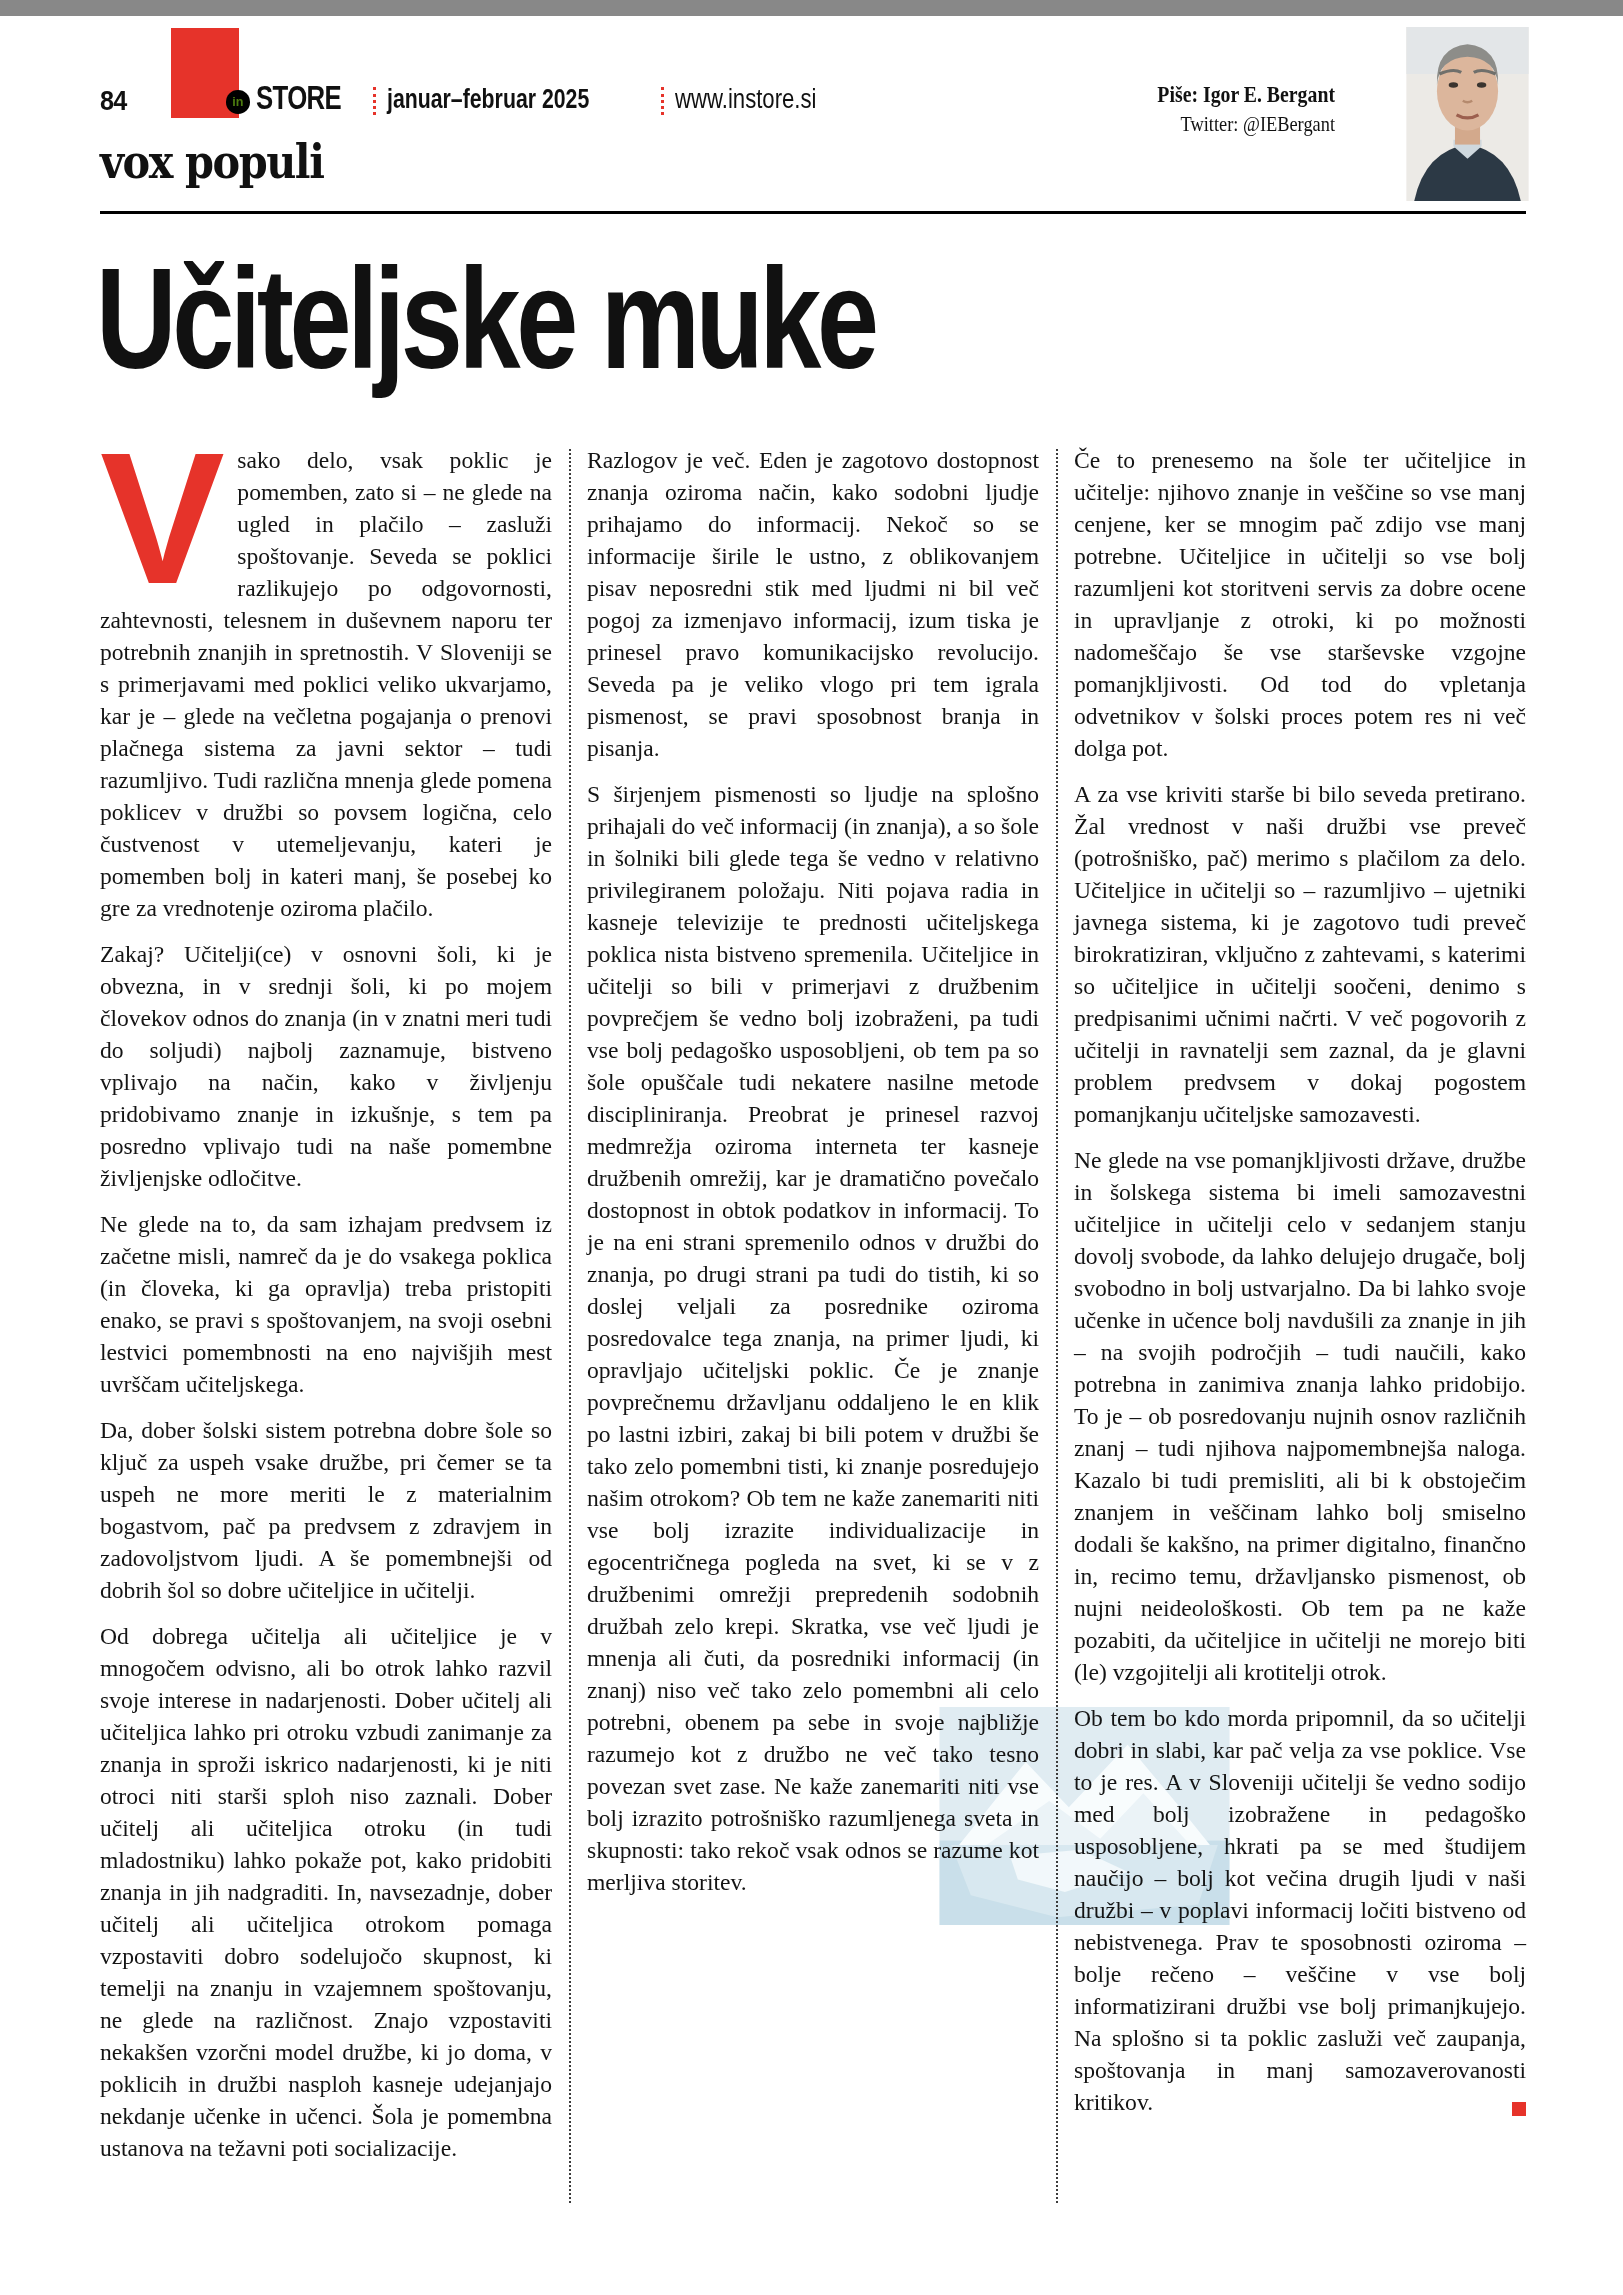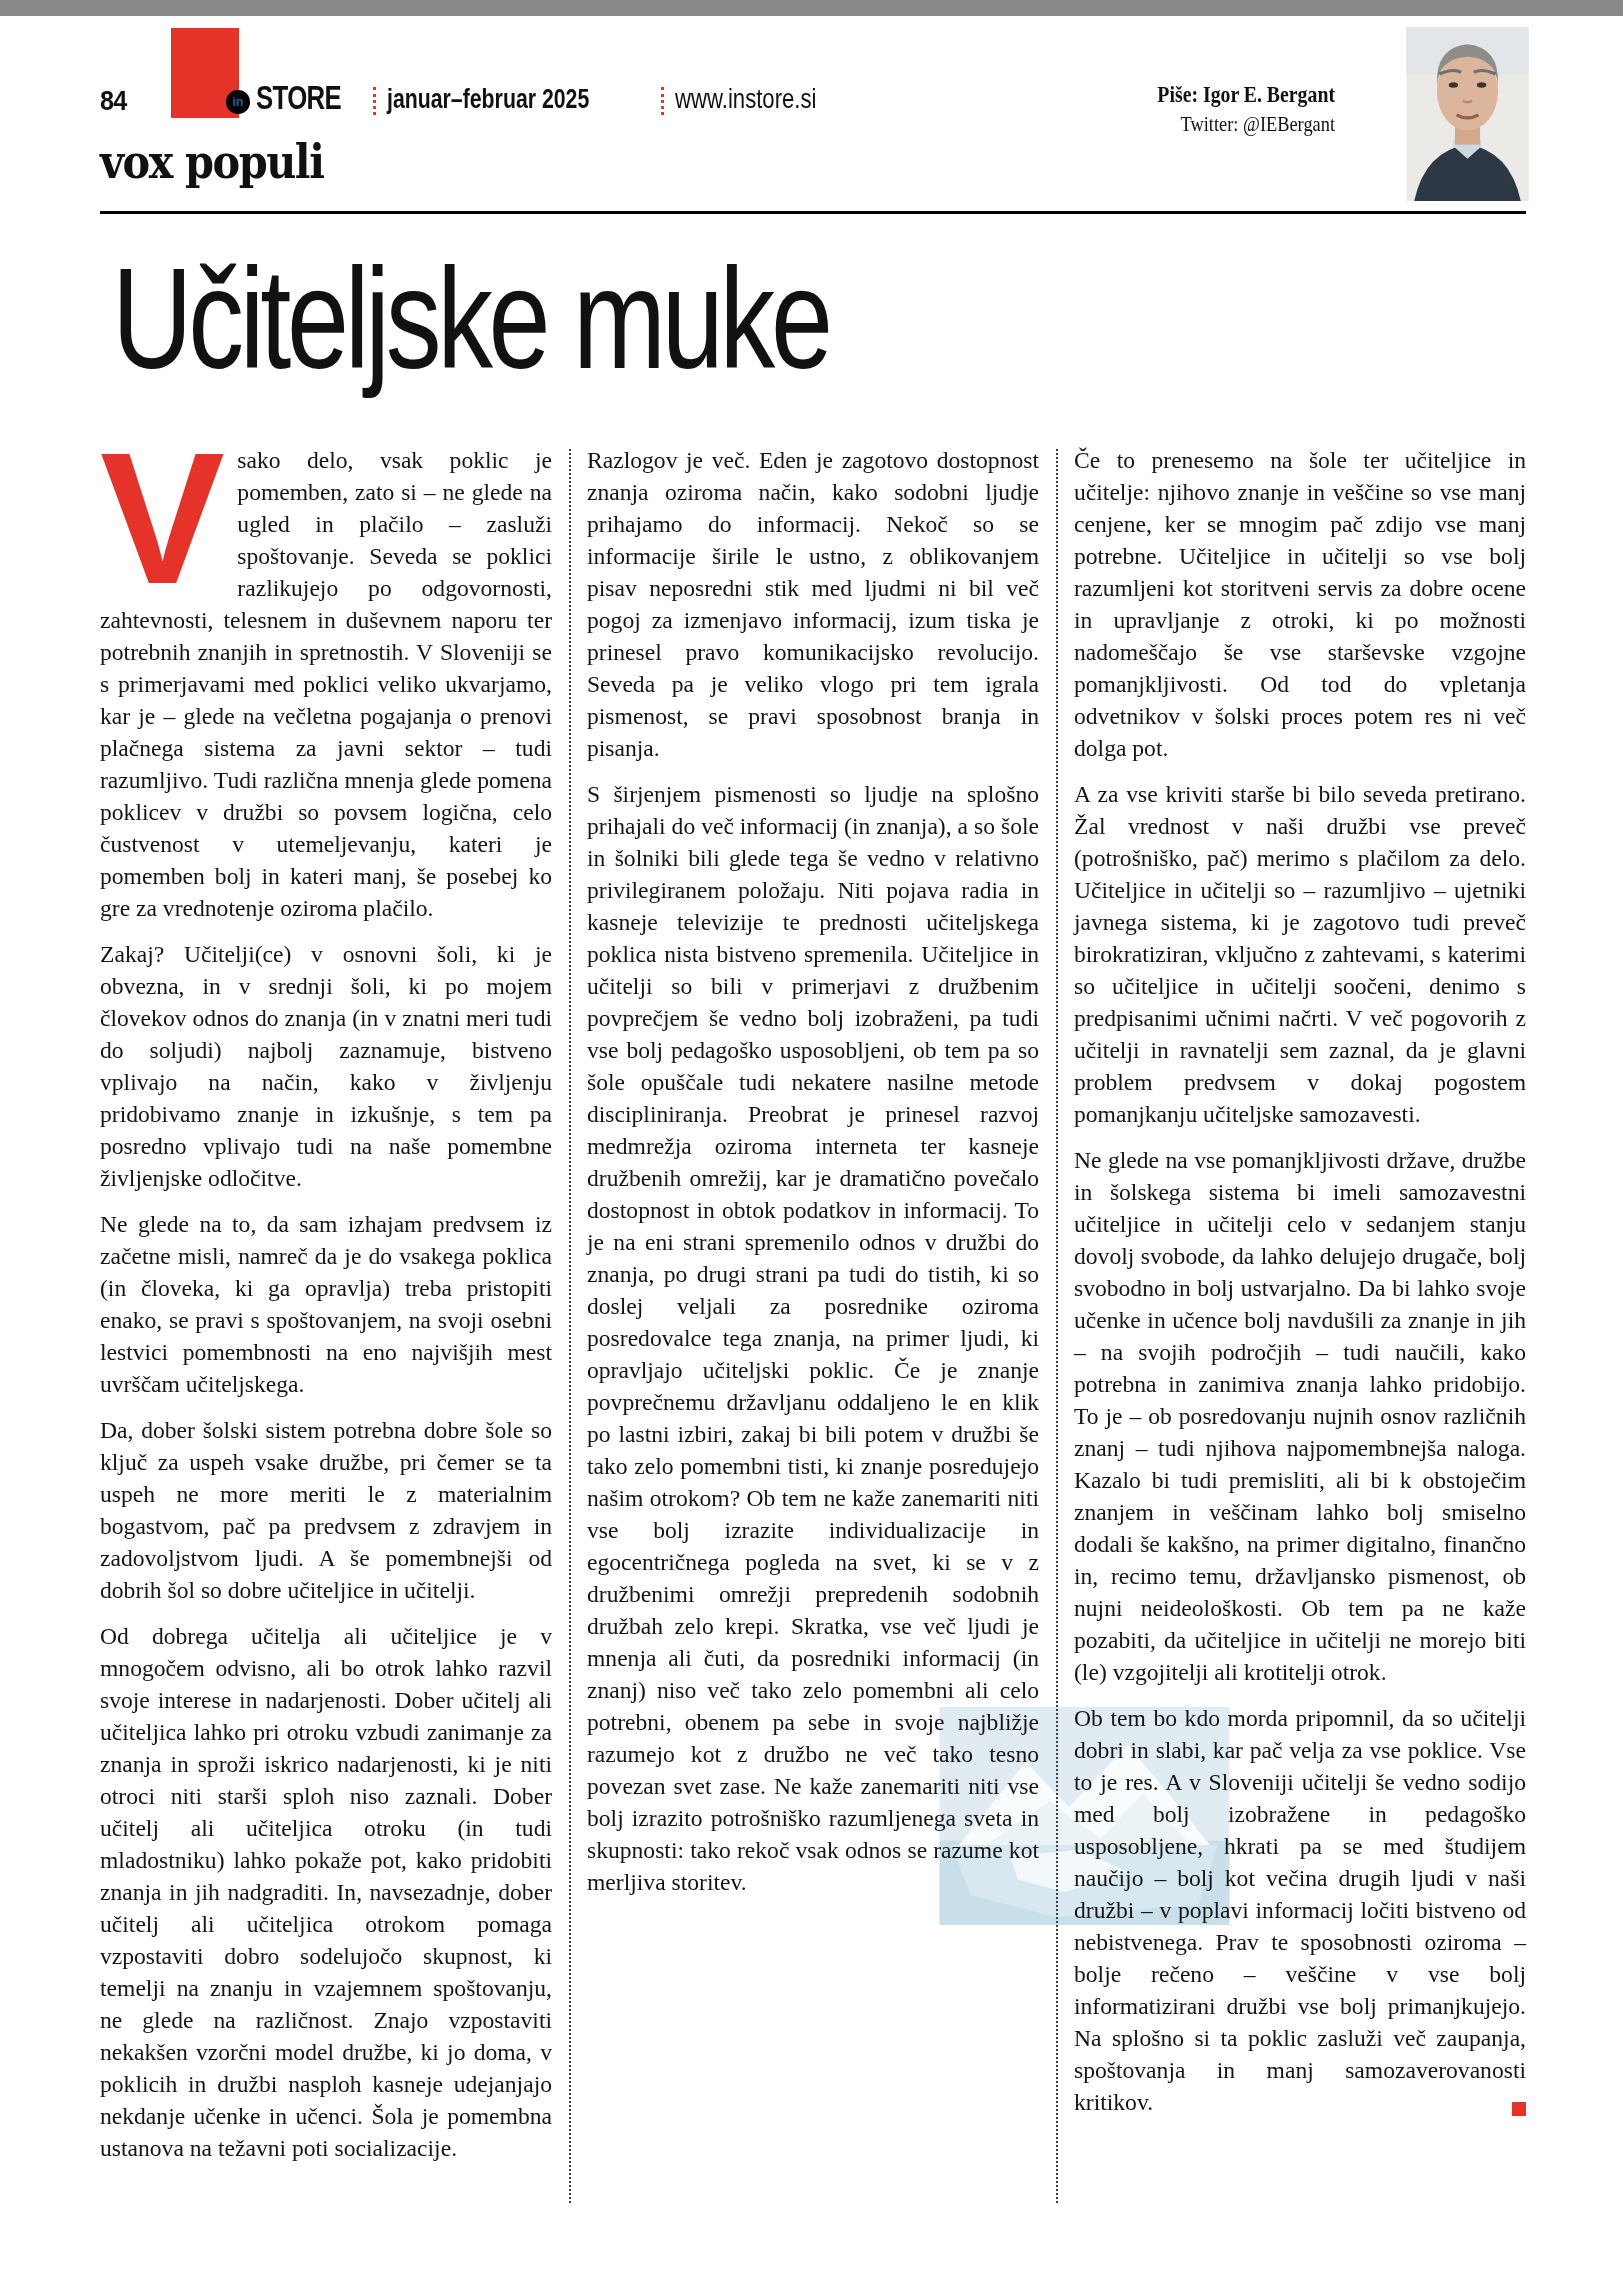--- a/index.html
+++ b/index.html
@@ -7,35 +7,35 @@
   .page {
     position:relative; width:1623px; height:2295px; background:#ffffff;
     font-family:"Liberation Serif", serif; color:#111; overflow:hidden;
     margin:16px auto;
   }
   
   .masthead { position:absolute; left:100px; top:9.4px; height:93px; display:flex; align-items:flex-end; }
   .pagenum { font:bold 28px "Liberation Sans",sans-serif; letter-spacing:-0.8px; transform:scaleX(.9); transform-origin:left bottom; margin-bottom:1.6px; }
   .logo-red { position:relative; width:68px; height:90px; margin-left:41px; }
   .logo-circle { position:absolute; right:-11px; bottom:4.7px; width:23.6px; height:23.6px; border-radius:50%; background:#000;
-    color:#0369a1; font:bold 12.6px "Liberation Sans",sans-serif; display:flex; align-items:center; justify-content:center; }
+    color:#4d7c0f; font:bold 12.6px "Liberation Sans",sans-serif; display:flex; align-items:center; justify-content:center; }
   .logo-store { font:bold 33px "Liberation Sans",sans-serif; letter-spacing:-0.8px; transform:scaleX(.78); transform-origin:left bottom; margin-left:17.3px; margin-bottom:1.6px; }
   .hdr-sep { height:28px; border-left:3.1px dotted #e6332a; margin:0 11px 3.1px 7.9px; }
   .hdr-date { font:bold 28px "Liberation Sans",sans-serif; transform:scaleX(.76); transform-origin:left bottom; margin-bottom:3.1px; white-space:nowrap; }
   .hdr-url { font:400 27px "Liberation Sans",sans-serif; transform:scaleX(.82); transform-origin:left bottom; margin-bottom:3.1px; white-space:nowrap; }
   .byline { position:absolute; top:66px; left:974px; width:361px; text-align:right; font-family:Liberation Serif, serif; }
   .byline .author { font-weight:bold; font-size:23px; transform:scaleX(.86); transform-origin:right top; }
   .byline .twitter { font-size:20.4px; margin-top:4.7px; transform:scaleX(.9); transform-origin:right top; }
   .photo { position:absolute; left:1406px; top:11px; width:123px; height:174px; }
   
   .vox { position:absolute; left:100px; top:119px; font-family:"DejaVu Serif",serif; font-weight:bold;
          font-size:46px; letter-spacing:-1.6px; transform:scaleX(.9); transform-origin:left top; }
   .rule { position:absolute; left:100px; top:195px; width:1426px; height:3.1px; background:#000; }
-  .headline { position:absolute; left:112px; top:221px; width:1426px; font-family:"Liberation Sans",sans-serif;
-              font-weight:normal; font-size:143px; letter-spacing:-5.5px; white-space:nowrap; }
+  .headline { position:absolute; left:96px; top:221px; width:1426px; font-family:"Liberation Sans",sans-serif;
+              font-weight:bold; font-size:143px; letter-spacing:-5.5px; white-space:nowrap; }
   .headline > span { display:inline-block; transform:scaleX(.78); transform-origin:left top; }
   
   .columns { position:absolute; left:100px; top:428px; width:1426px; min-height:1759px; display:flex; z-index:2; }
   .col { width:452px; }
   .gutter { width:35px; position:relative; }
   .gutter::after { content:""; position:absolute; left:16.5px; top:4.7px; bottom:0; border-left:2.4px dotted #3c3c3c; }
   .col p { font-size:23.6px; line-height:32px; text-align:justify; margin-bottom:14px; color:#141414; }
   .dropcap { float:left; color:#e6332a; font-family:"Liberation Sans",sans-serif; font-weight:bold;
              font-size:187px; line-height:138px; margin:6.3px 12.6px 0 0; }
   .endmark { float:right; width:14px; height:14px; background:#e6332a; margin-top:15.7px; }

